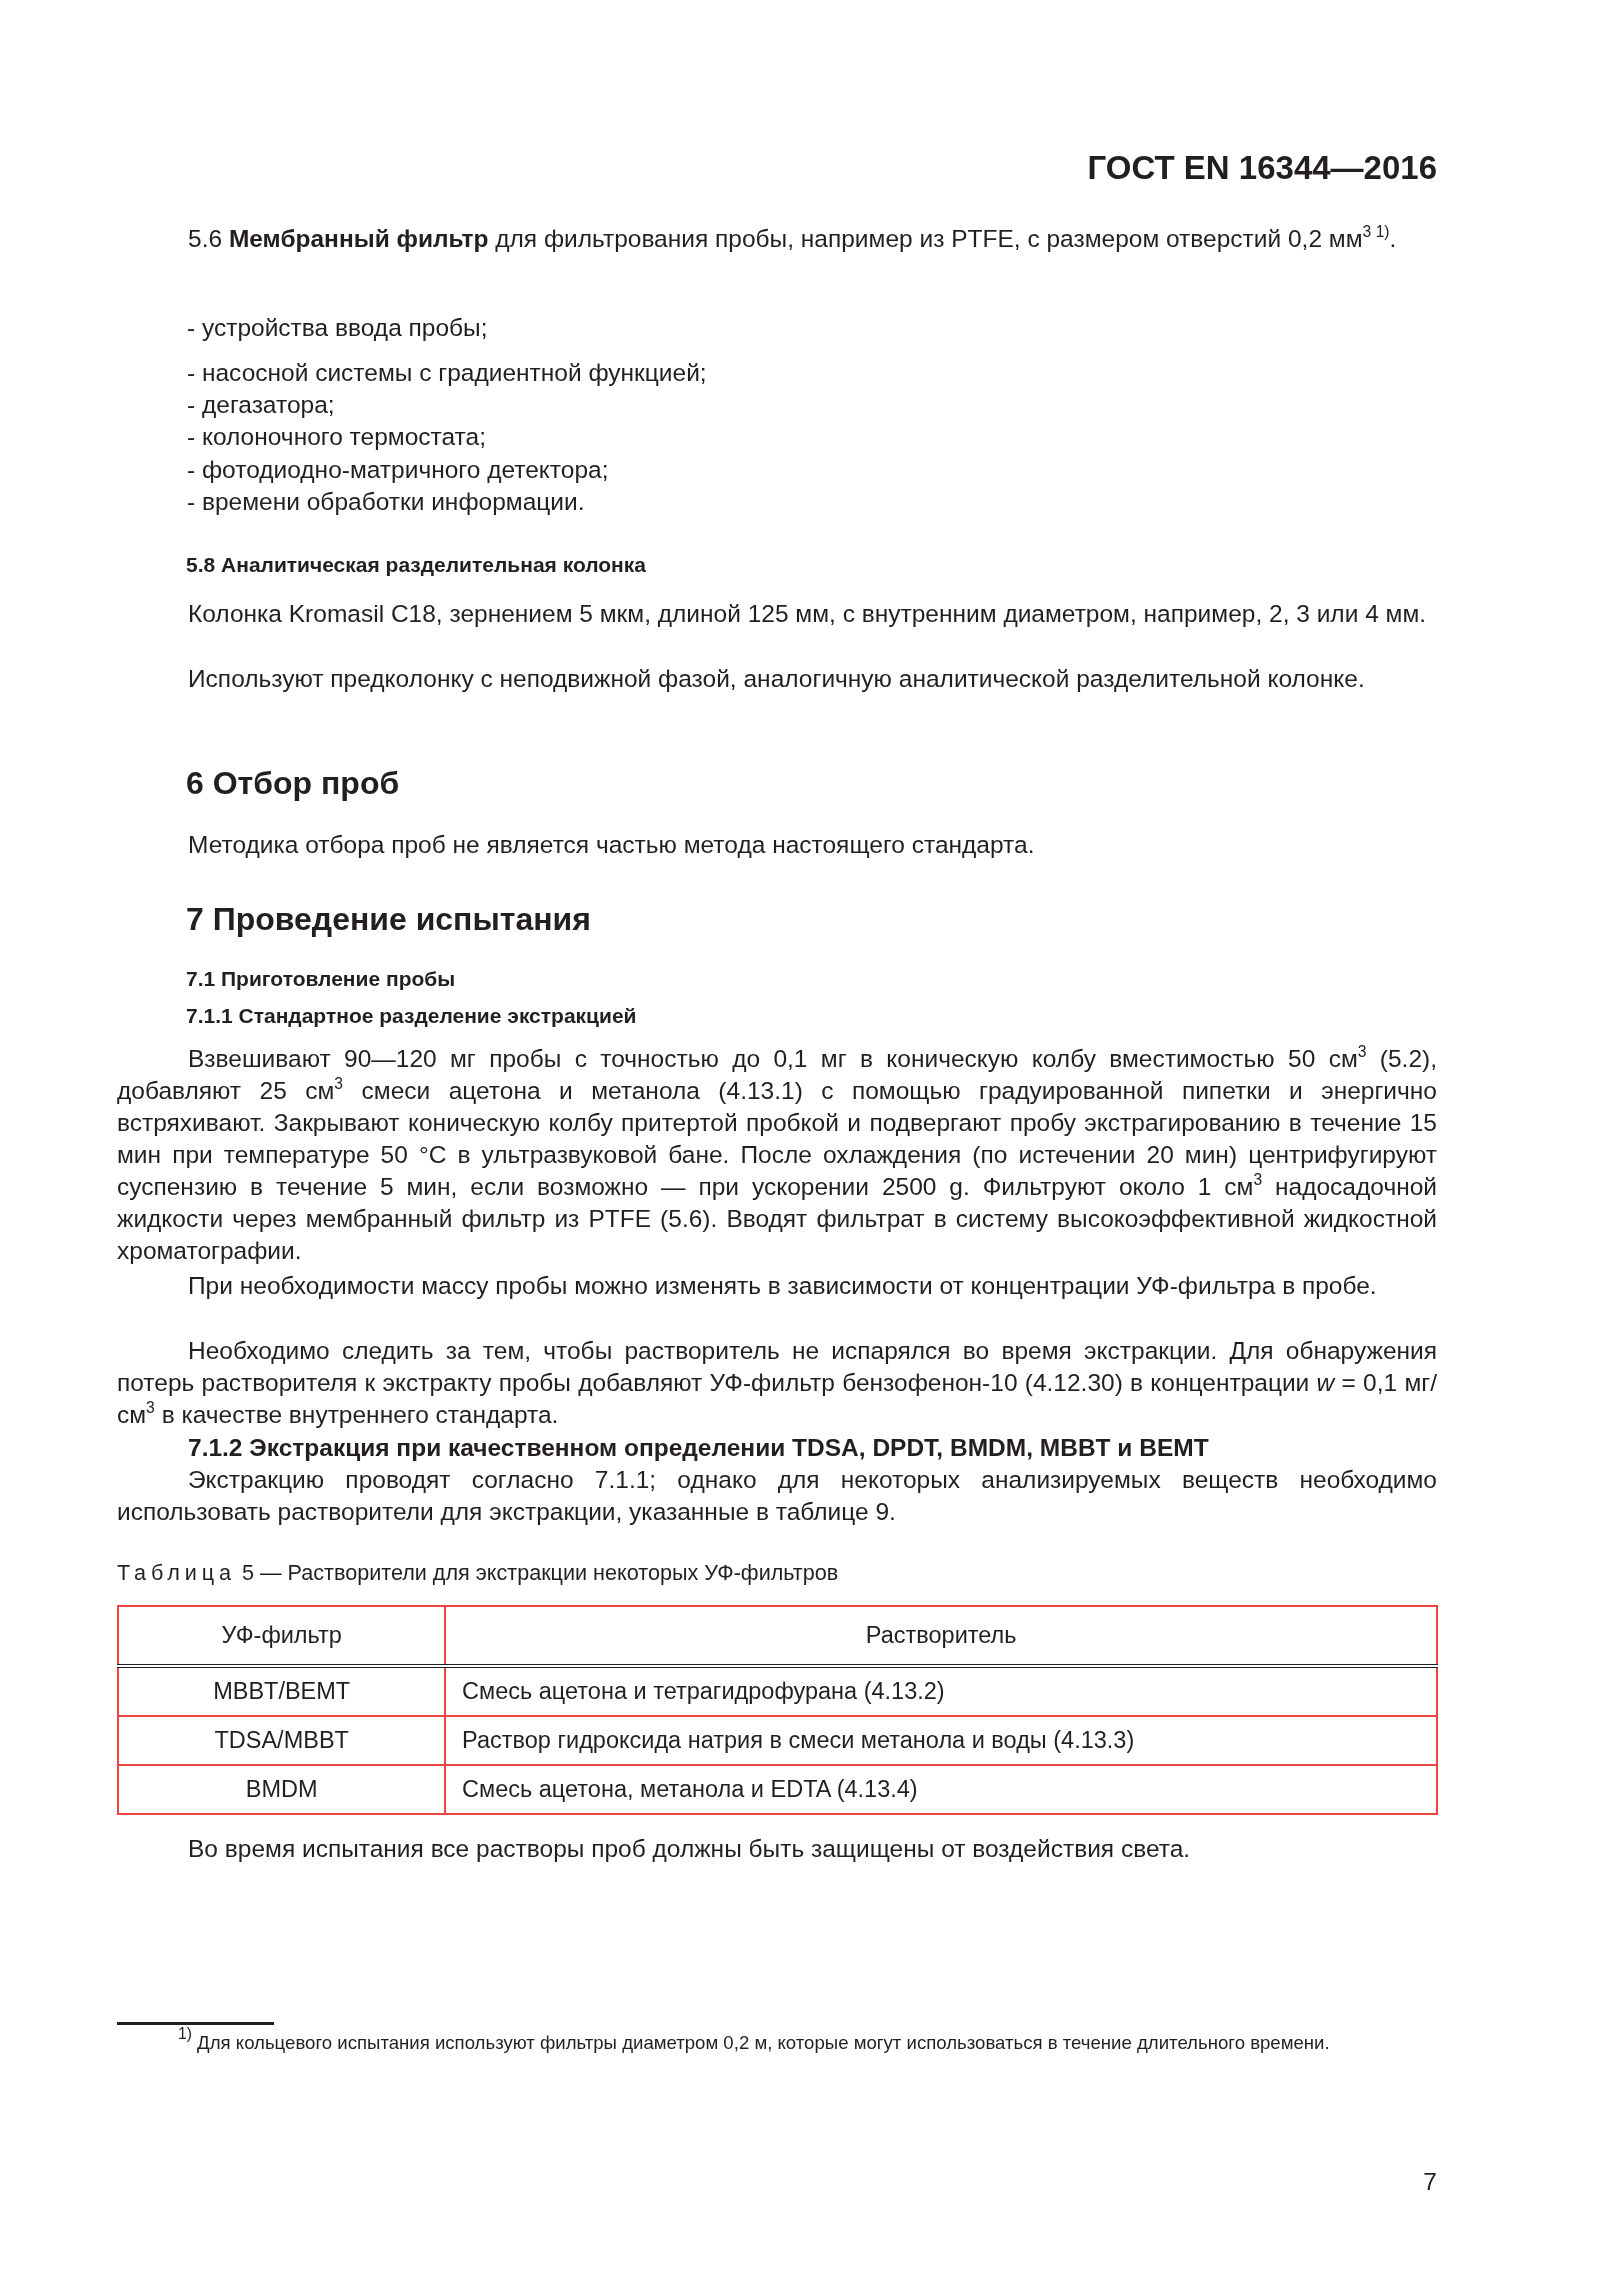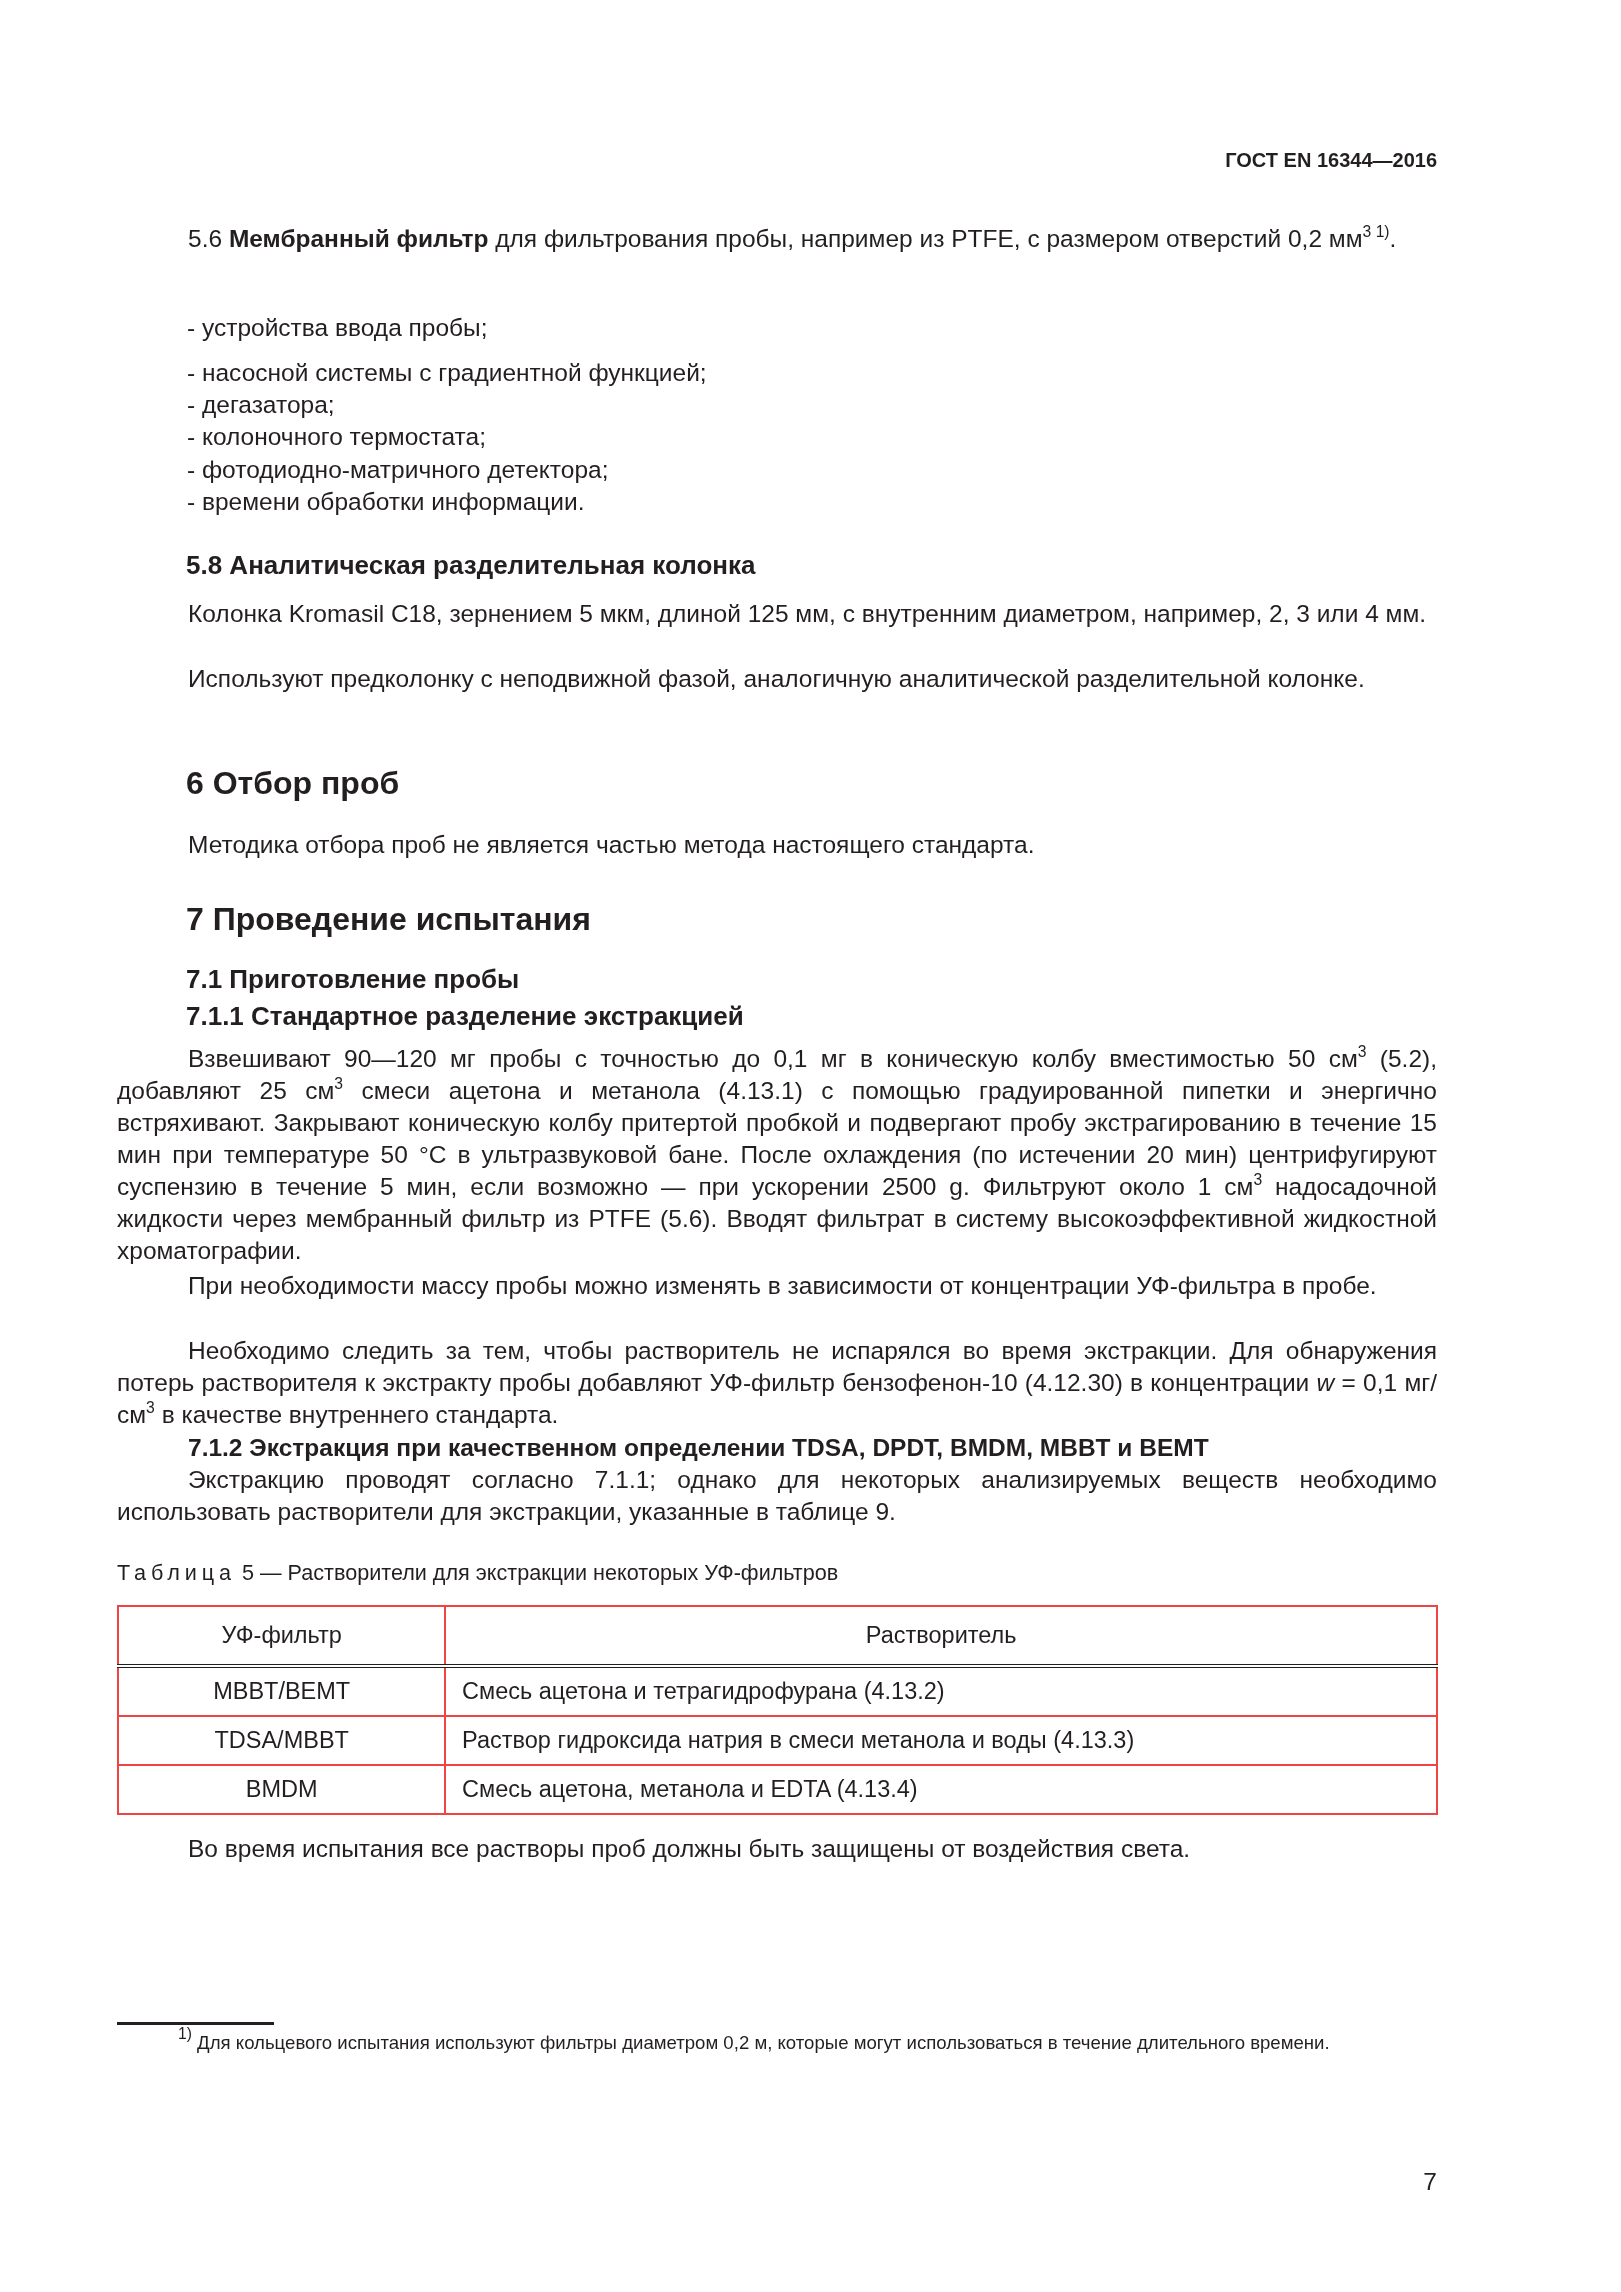--- a/index.html
+++ b/index.html
@@ -1,28 +1,28 @@
 <!DOCTYPE html>
 <html><head>
 <meta charset="utf-8">
 <style>
   html, body { margin: 0; padding: 0; background: #ffffff; }
   body { width: 1621px; height: 2293px; position: relative; overflow: hidden;
          font-family: "Liberation Sans", sans-serif; color: #231f20; }
   .page { position: absolute; left: 0; top: 0; width: 1621px; height: 2293px; }
   .abs { position: absolute; }
   .std { font-size: 24.5px; line-height: 32px; }
-  .hdr { right: 184px; top: 149px; font-weight: bold; font-size: 20px; }
+  .hdr { right: 184px; top: 149px; font-weight: bold; font-size: 33px; }
   .para { left: 117px; width: 1320px; text-align: justify; }
   .ind { text-indent: 71px; }
   .bullet { left: 187px; }
   b { font-weight: bold; }
   sup { font-size: 15.7px; line-height: 0; vertical-align: 9.8px; }
   .h1 { left: 186px; font-size: 32px; font-weight: bold; }
-  .h2 { left: 186px; font-size: 26px; font-weight: bold; }
+  .h2 { left: 186px; font-size: 21px; font-weight: bold; }
   .caption { left: 117px; font-size: 21.6px; }
   .caption .sp { letter-spacing: 4.9px; }
   table.t9 { position: absolute; left: 117px; top: 1605px; width: 1321px;
              border-collapse: collapse; font-size: 23.5px; }
   table.t9 td, table.t9 th { border: 2px solid #ef4444; height: 47px; padding: 0 15.7px; font-weight: normal; }
   table.t9 th { height: 57px; }
   table.t9 thead tr { border-bottom: 4.9px double #231f20; }
   table.t9 .c1 { width: 294px; text-align: center; }
   table.t9 th.c2 { text-align: center; }
   table.t9 td.c2 { text-align: left; }

